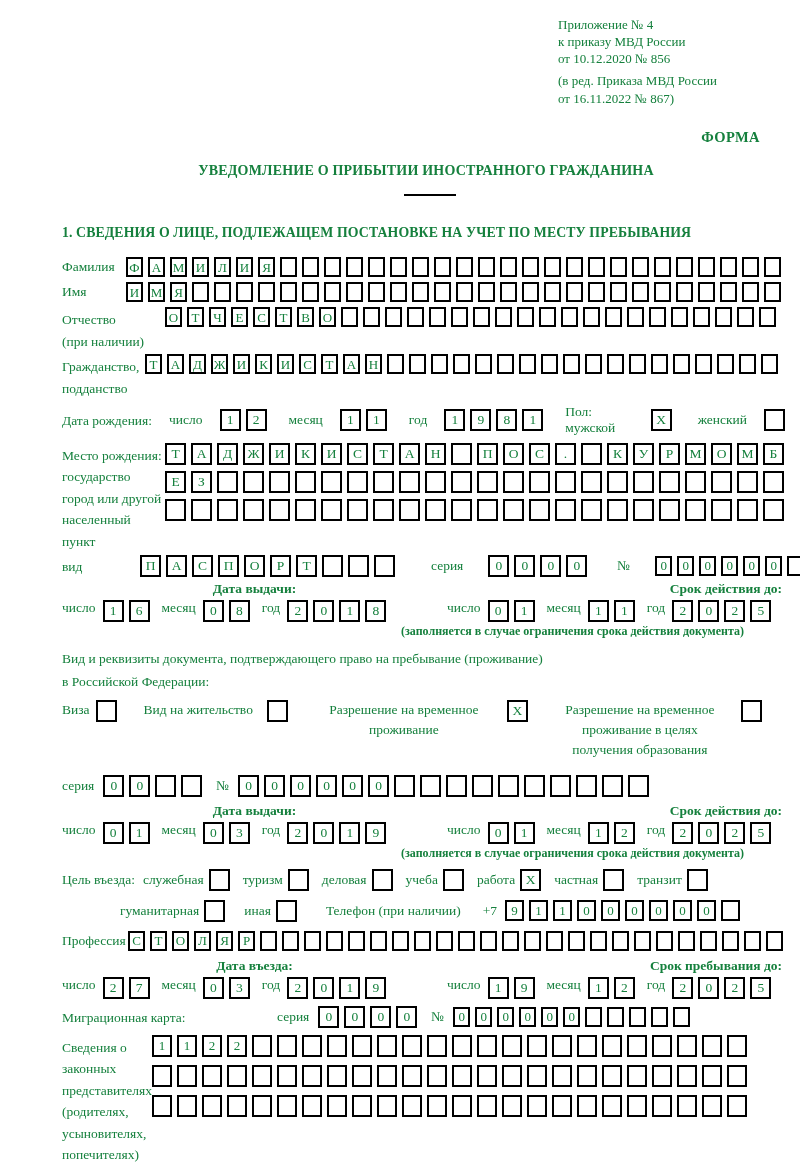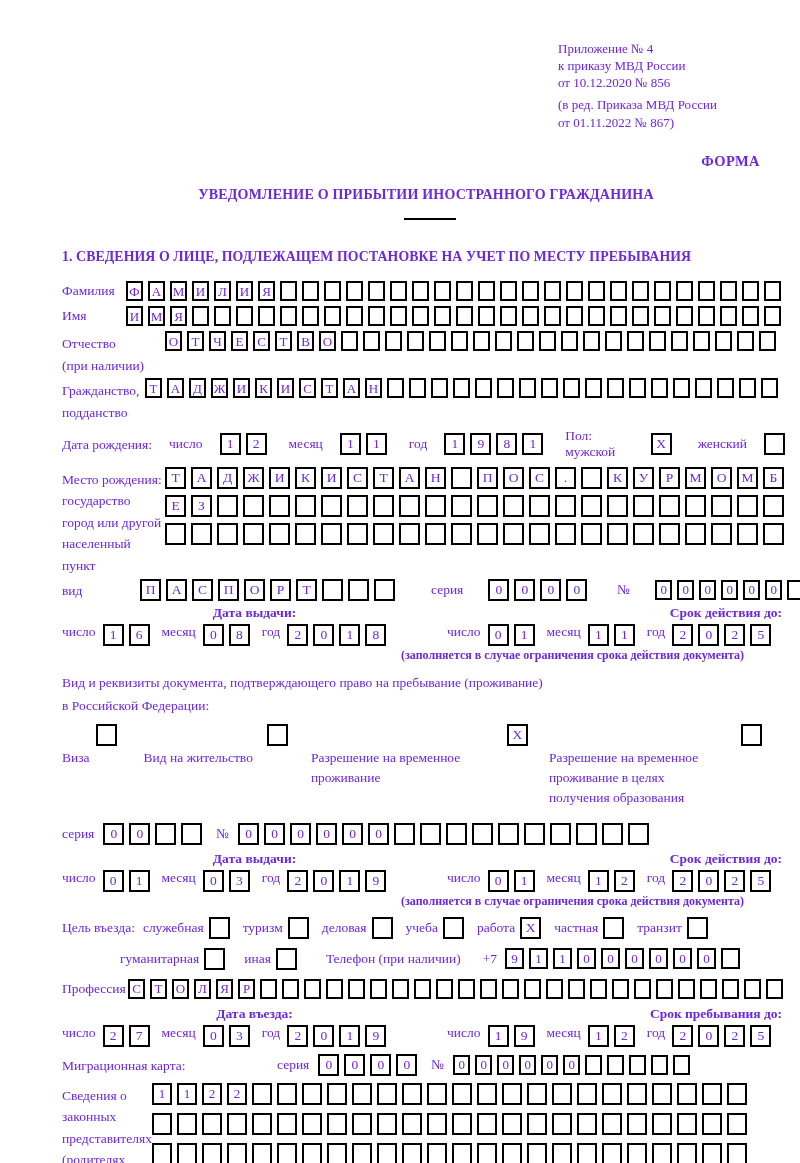--- a/index.html
+++ b/index.html
@@ -1,17 +1,17 @@
 <!DOCTYPE html>
 <html><head>
 <meta charset="utf-8">
 <style>
   html,body{margin:0;padding:0;background:#fff;}
-  .page{width:800px;height:1163px;box-sizing:border-box;padding:40px 10px 8px 62px;
-        font-family:"Liberation Serif","DejaVu Serif",serif;color:#6d28d9;background:#fff;
+  .page{width:800px;height:1163px;box-sizing:border-box;padding:16px 10px 8px 62px;
+        font-family:"Liberation Serif","DejaVu Serif",serif;color:#15803d;background:#fff;
         position:relative;overflow:hidden;}
   .hdr{margin-left:496px;font-size:13px;line-height:1.32;}
   .hdr .gap{margin-top:5px;}
   .forma{font-weight:700;text-align:right;padding-right:30px;margin-top:22px;font-size:14.5px;letter-spacing:.4px;}
   .title{text-align:center;font-weight:700;font-size:14px;margin-top:14px;line-height:1.55;letter-spacing:.2px;}
   .uline{display:inline-block;width:52px;border-bottom:2px solid #000;height:.9em;margin-left:8px;}
   .sec-head{font-weight:700;font-size:13.8px;margin-top:22px;margin-bottom:16px;letter-spacing:.1px;}
   .frow{display:flex;align-items:flex-start;margin-bottom:5px;font-size:13.5px;}
   .lbl{flex:0 0 auto;padding-top:2px;}
   .pre{white-space:pre-line;line-height:1.6;}
@@ -25,36 +25,36 @@
   .boxes.leg .bx{width:20px;height:22px;}
   .stack{display:flex;flex-direction:column;gap:6px;}
   .dhead{display:flex;font-weight:700;font-size:13.5px;margin-bottom:3px;margin-top:4px;}
   .h-l{flex:0 0 385px;text-align:center;} .h-r{flex:0 0 335px;text-align:right;}
   .dgrid{display:flex;font-size:13.5px;margin-bottom:2px;}
   .dg-l{flex:0 0 385px;display:flex;align-items:flex-start;gap:7px;}
   .dg-r{display:flex;align-items:flex-start;gap:7px;}
   .note-right{text-align:right;padding-right:46px;font-size:12px;font-weight:700;margin:1px 0 8px;}
   .intro{font-size:13.5px;line-height:1.75;margin-top:4px;}
   .opts{display:flex;align-items:flex-start;margin:6px 0 14px;font-size:13.5px;}
-  .opt-lbl{line-height:1.5;margin-top:24px;}
+  .opt-lbl{text-align:center;line-height:1.5;}
   .doc-head{font-weight:700;font-size:13.5px;text-align:center;margin:4px 0 6px;}
   .purpose{display:flex;align-items:center;gap:8px;font-size:13.5px;margin-bottom:9px;flex-wrap:nowrap;}
   .pitem{display:inline-flex;gap:5px;align-items:center;}
 </style>
 </head>
 <body>
 
 <div class="page">
 
   <div class="hdr">
     <div>Приложение № 4</div>
     <div>к приказу МВД России</div>
     <div>от 10.12.2020 № 856</div>
     <div class="gap">(в ред. Приказа МВД России</div>
-    <div>от 01.11.2022 № 867)</div>
+    <div>от 16.11.2022 № 867)</div>
   </div>
 
   <div class="forma">ФОРМА</div>
 
   <div class="title">
     <div>УВЕДОМЛЕНИЕ О ПРИБЫТИИ ИНОСТРАННОГО ГРАЖДАНИНА</div>
     <div>
       <span class="uline"></span>
     </div>
   </div>

